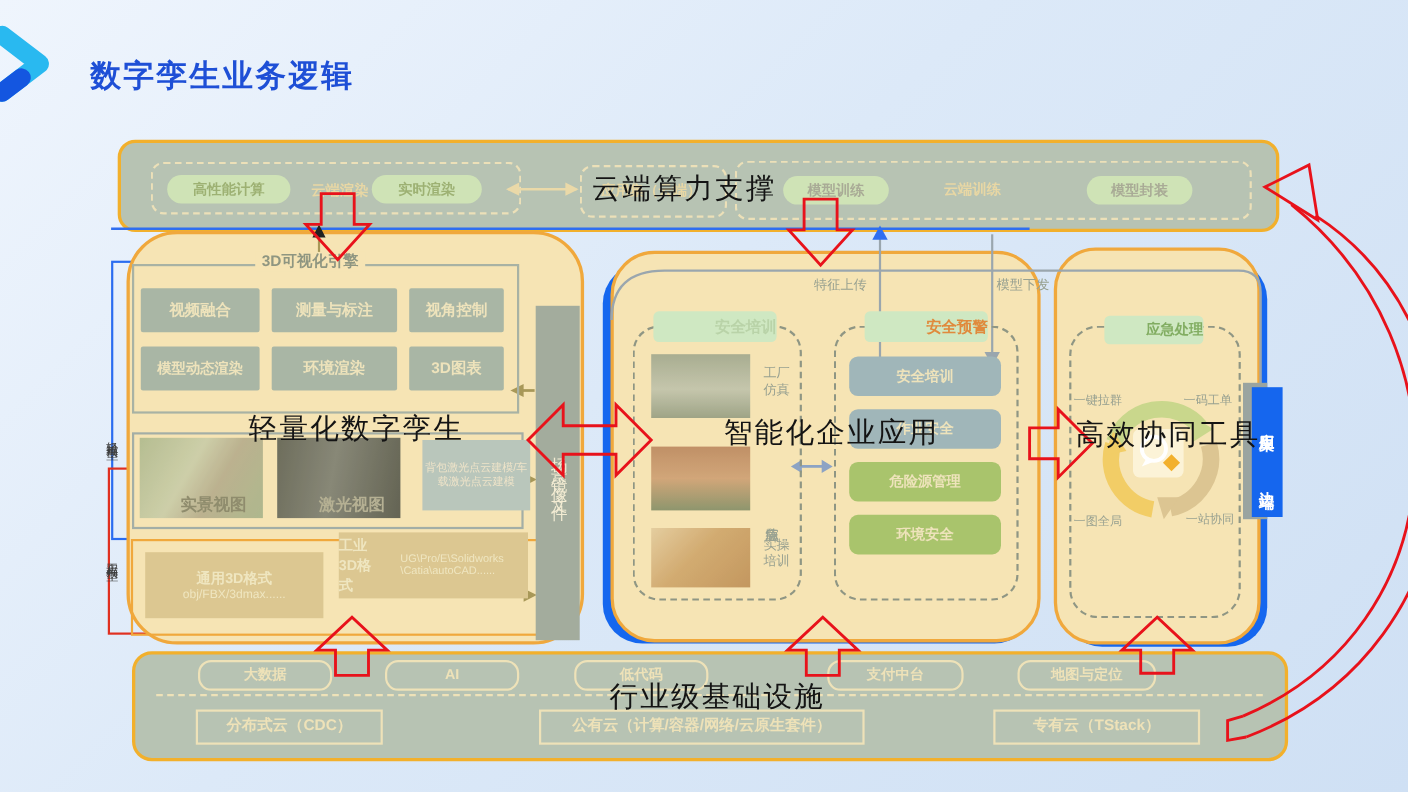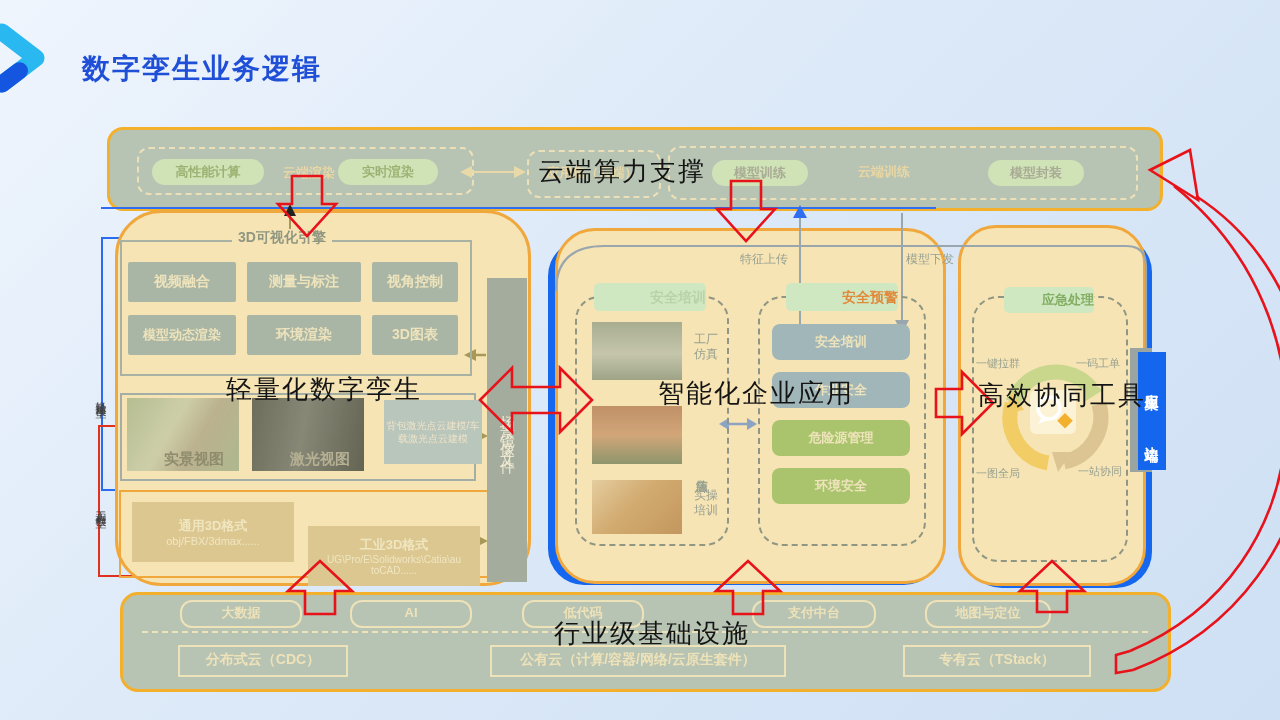--- a/index.html
+++ b/index.html
@@ -85,21 +85,21 @@
   <div class="abs" style="left:164px;top:450px;font-size:15px;font-weight:bold;color:#8f8c6d;z-index:6">实景视图</div>
   <div class="abs img" style="left:252px;top:398px;width:112px;height:73px;background:linear-gradient(100deg,#55594a,#74786a 45%,#4a4e40);"></div>
   <div class="abs" style="left:290px;top:450px;font-size:15px;font-weight:bold;color:#b5b093;z-index:6">激光视图</div>
   <div class="abs" style="left:384px;top:400px;width:98px;height:64px;background:#b9c6bb;color:#eee3c8;font-size:10px;line-height:1.35;text-align:center;display:flex;align-items:center;z-index:5;padding:0 2px;box-sizing:border-box">背包激光点云建模/车载激光点云建模</div>
 
   <div class="abs" style="left:119px;top:490px;width:372px;height:84px;border:2px solid #f0a83c;z-index:4"></div>
   <div class="abs" style="left:132px;top:502px;width:162px;height:60px;background:#dcc791;z-index:5;display:flex;flex-direction:column;align-items:center;justify-content:center">
     <div style="font-size:13px;font-weight:bold;color:#efe6c0">通用3D格式</div>
     <div style="font-size:11px;color:#efe6c0">obj/FBX/3dmax......</div>
   </div>
-  <div class="abs" style="left:308px;top:526px;width:172px;height:60px;background:#dcc791;z-index:5;display:flex;flex-direction:column;align-items:center;justify-content:center;text-align:center">
+  <div class="abs" style="left:308px;top:484px;width:172px;height:60px;background:#dcc791;z-index:5;display:flex;flex-direction:row;align-items:center;justify-content:center;">
     <div style="font-size:13px;font-weight:bold;color:#efe6c0">工业3D格式</div>
     <div style="font-size:10px;color:#efe6c0;word-break:break-all;padding:0 19px">UG\Pro/E\Solidworks\Catia\autoCAD......</div>
   </div>
   <div class="abs side-lbl" style="left:93px;top:393px;height:70px">轻量模型</div>
   <div class="abs side-lbl" style="left:93px;top:503px;height:70px">工程模型</div>
 
   <div class="abs" style="left:487px;top:278px;width:40px;height:304px;background:#a3ac9d;z-index:5;display:flex;align-items:center;justify-content:center">
     <div class="vert" style="font-size:15px;color:#f3ecd3;letter-spacing:9px">场景镜像文件</div>
   </div>
 

